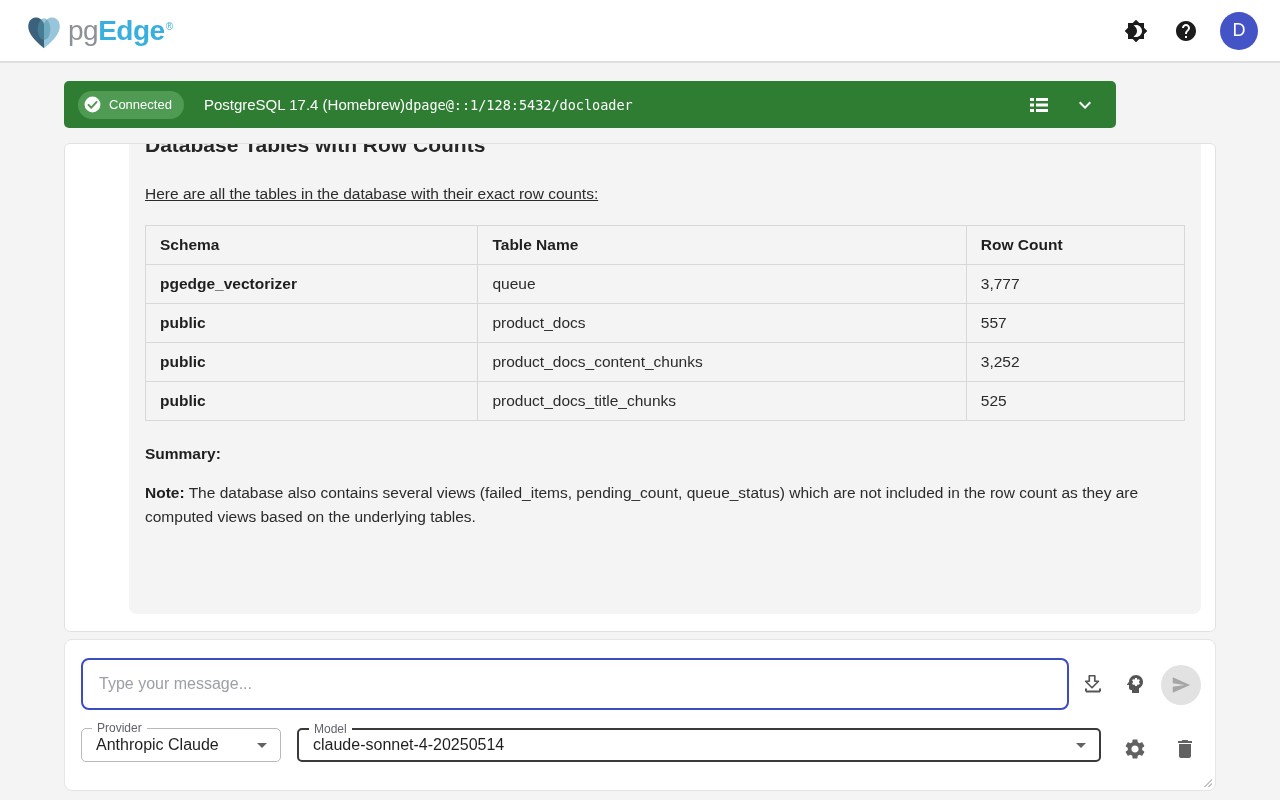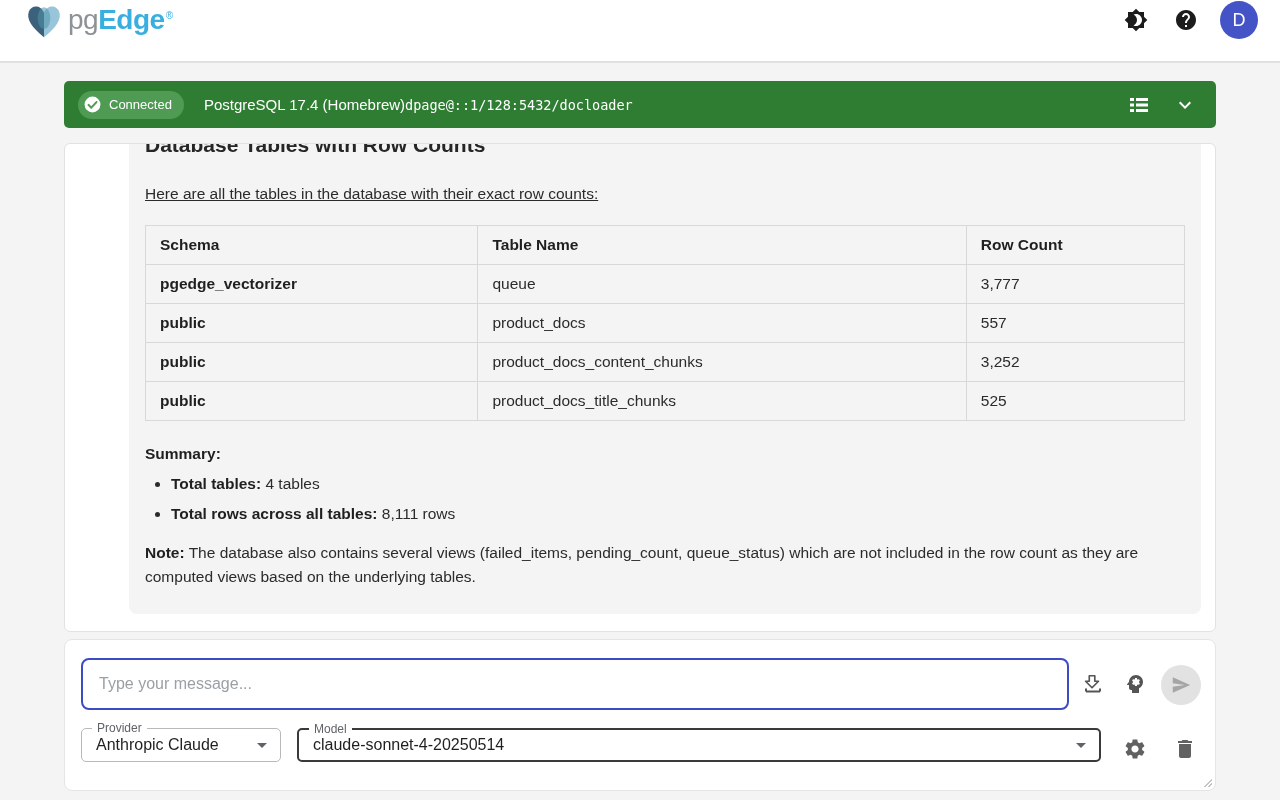--- a/index.html
+++ b/index.html
@@ -8,41 +8,41 @@
     position: relative;
     background: #f4f4f4;
     font-family: "Liberation Sans", sans-serif;
     color: #212121;
     overflow: hidden;
   }
   
   .app-header {
     position: absolute; left: 0; top: 0; width: 1280px; height: 63px;
     background: #ffffff; border-bottom: 2px solid #e0e0e0;
-    display: flex; align-items: flex-start; padding: 0 22px;
+    display: flex; align-items: center; padding: 0 22px;
   }
   .logo-wrap { display: flex; align-items: center; gap: 2px; }
   .logo-text { font-size: 28px; letter-spacing: -0.5px; display: flex; align-items: baseline; }
   .logo-pg { color: #8d9296; font-weight: 400; }
   .logo-edge { color: #39afdf; font-weight: 700; }
   .logo-reg { color: #39afdf; font-size: 10px; margin-left: 1px; transform: translateY(-10px); }
   .app-title { font-size: 20px; color: #1f1f1f; margin-left: 18px; }
   .header-right { margin-left: auto; display: flex; align-items: center; gap: 10px; }
   .icon-btn {
     width: 40px; height: 40px; border: none; background: transparent; border-radius: 50%;
     display: flex; align-items: center; justify-content: center; cursor: pointer; color: #1c1c1c;
   }
   .avatar {
     width: 38px; height: 38px; border-radius: 50%; background: #4453c5;
     color: #fff; font-size: 18px; display: flex; align-items: center; justify-content: center;
     cursor: pointer; border: none; margin-left: 4px;
   }
   
   .conn-bar {
-    position: absolute; left: 64px; top: 81px; width: 1152px; height: 47px;
+    position: absolute; left: 64px; top: 81px; width: 1052px; height: 47px;
     background: #2e7d32; border-radius: 5px;
     display: flex; align-items: center; padding: 0 14px; color: #fff;
   }
   .conn-pill {
     background: #4f9b53; border-radius: 14px; height: 28px;
     display: flex; align-items: center; gap: 7px; padding: 0 12px 0 5px;
     font-size: 13px; color: #fff;
   }
   .conn-server { font-size: 15px; margin-left: 20px; }
   .conn-dsn { font-family: "DejaVu Sans Mono", monospace; font-size: 13.5px; }
@@ -235,24 +235,20 @@
           </tr>
           <tr>
             <th>public</th>
             <td>product_docs_title_chunks</td>
             <td>525</td>
           </tr>
         </tbody>
     </table>
 
     <p class="summary-label">Summary:</p>
-    <ul class="summary-list">
-        <li><b>Total tables:</b><span> 4 tables</span></li>
-        <li><b>Total rows across all tables:</b><span> 8,111 rows</span></li>
-      </ul>
 
     <p class="note-para">
       <b>Note:</b><span> The database also contains several views (failed_items, pending_count, queue_status) which are not included in the row count as they are computed views based on the underlying tables.</span>
     </p>
   </div>
 </main>
 
 <section class="composer-card">
   <textarea class="message-input" placeholder="Type your message..." style=""></textarea>
 

